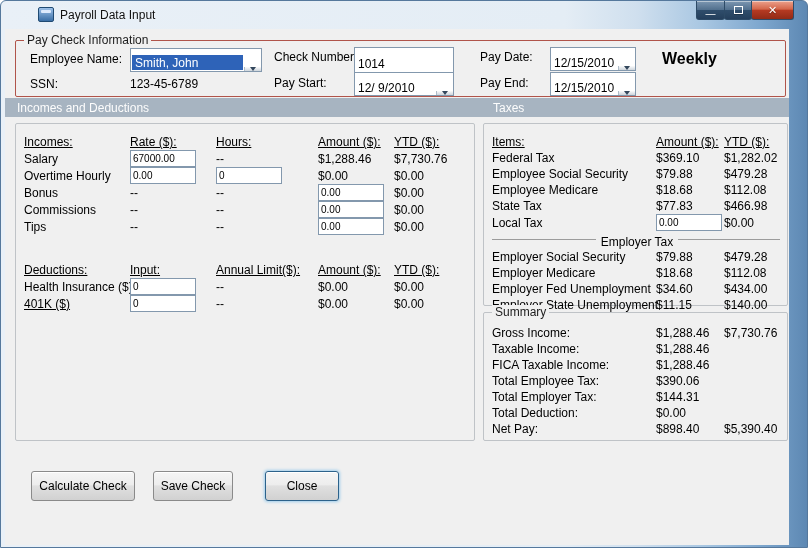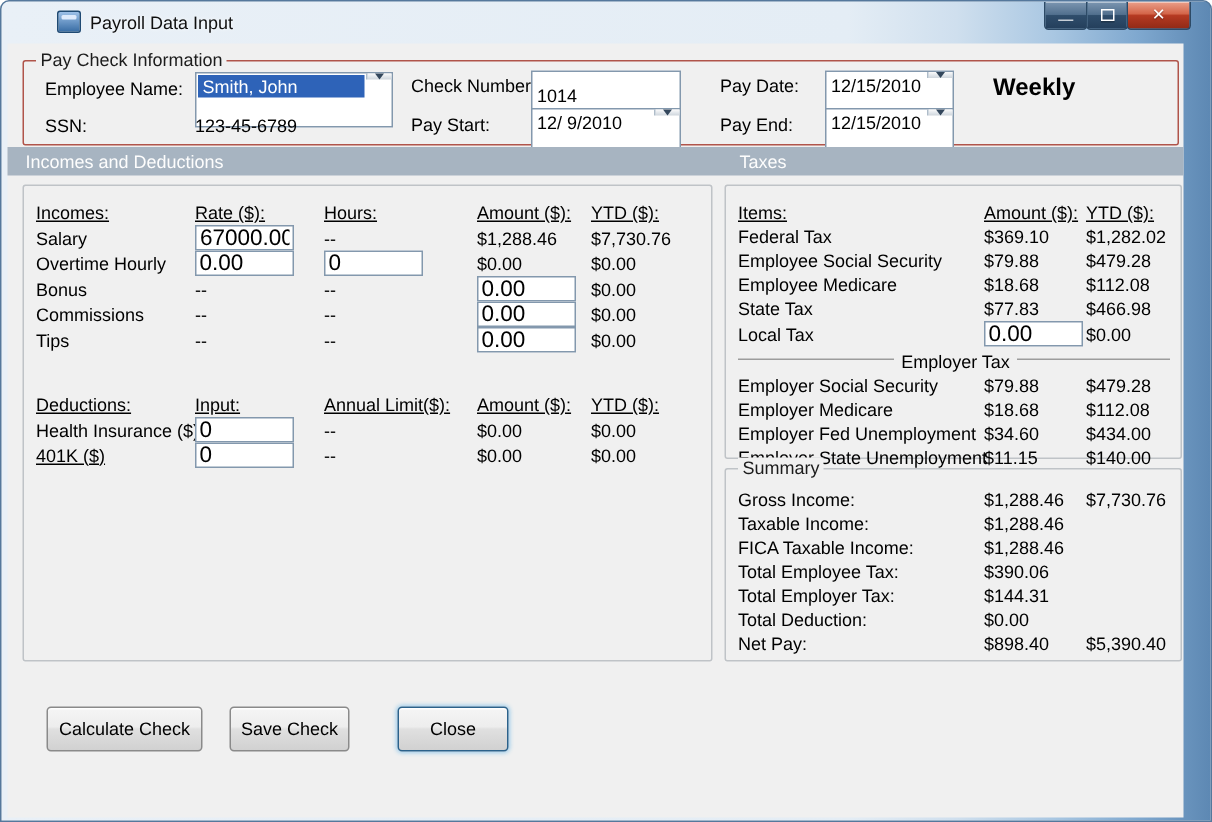--- a/index.html
+++ b/index.html
@@ -41,22 +41,22 @@
     font-size:12px; color:#1c1c1c; white-space:nowrap; }
 
   .lbl { position:absolute; font-size:12px; color:#000; white-space:nowrap; }
   .bold { font-weight:bold; font-size:16px; }
 
   .paycheck { left:10px; top:11px; width:771px; height:57px; border-color:#b0544a; }
 
   .tb { position:absolute; height:20px; border:1px solid #8398ad; background:#fff;
     font-family:"Liberation Sans", sans-serif; font-size:12px; padding:16px 3px; color:#000; }
 
-  .combo { position:absolute; height:37px; background:#fff; border:1px solid #8398ad;
-    display:flex; align-items:flex-start; cursor:default; }
+  .combo { position:absolute; height:24px; background:#fff; border:1px solid #8398ad;
+    display:flex; align-items:flex-end; cursor:default; }
   .combo-txt { flex:1; font-size:12px; padding:2px 2px 0 3px; white-space:nowrap; overflow:hidden; }
   .combo-txt.sel { background:#2e63b8; color:#fff; margin:1px; padding-top:1px; }
   .combo-dd { width:17px; border-left:1px solid #aebcc9;
     background:linear-gradient(#fbfbfb,#dfe4e9 60%, #cfd6dc); display:flex; align-items:center; justify-content:center; }
   .arrow { width:0; height:0; border-left:3.5px solid transparent; border-right:3.5px solid transparent;
     border-top:4px solid #33475c; }
 
   .section-bar { position:absolute; left:0; top:69px; width:784px; height:19px; background:#a7b4c1; }
   .sec-label { position:absolute; top:3px; font-size:12px; color:#fdfdfd; white-space:nowrap; }
 
@@ -67,21 +67,21 @@
   .tbl { position:absolute; left:8px; right:5px; top:10px; }
   .grid-l { display:grid; grid-template-columns:106px 86px 102px 76px auto; align-items:center; height:17px; }
   .grid-l.hdr { height:16px; }
   .grid-r { display:grid; grid-template-columns:164px 68px auto; align-items:center; height:16px; }
   .cell { font-size:12px; color:#000; white-space:nowrap; }
   .col-h { font-size:12px; color:#000; text-decoration:underline; white-space:nowrap; }
   .u { text-decoration:underline; }
   .ded-block { margin-top:27px; }
 
   .tb-s { width:66px; height:17px; border:1px solid #8398ad; background:#fff;
-    font-family:"Liberation Sans", sans-serif; font-size:15px; padding:0 2px; color:#000; }
+    font-family:"Liberation Sans", sans-serif; font-size:10px; padding:0 2px; color:#000; }
 
   .emp-sep { position:relative; height:17px; margin-top:2px; text-align:center; }
   .emp-sep::before { content:""; position:absolute; left:0; right:2px; top:7px; border-top:1px solid #9c9c9c; }
   .emp-sep-label { position:relative; background:#f0f0f0; padding:0 5px; font-size:12px; }
 
   .btn { position:absolute; height:30px; border:1px solid #8a8a8a; border-radius:3px;
     font-family:"Liberation Sans", sans-serif; font-size:12px; color:#000; cursor:pointer;
     background:linear-gradient(#f5f5f5, #ededed 45%, #e0e0e0 50%, #d1d1d1);
     box-shadow:inset 0 1px 0 #fff; }
   .btn.default { border-color:#2c628b; box-shadow:0 0 3px 1px #9ecdeb, inset 0 1px 0 #fff; }

